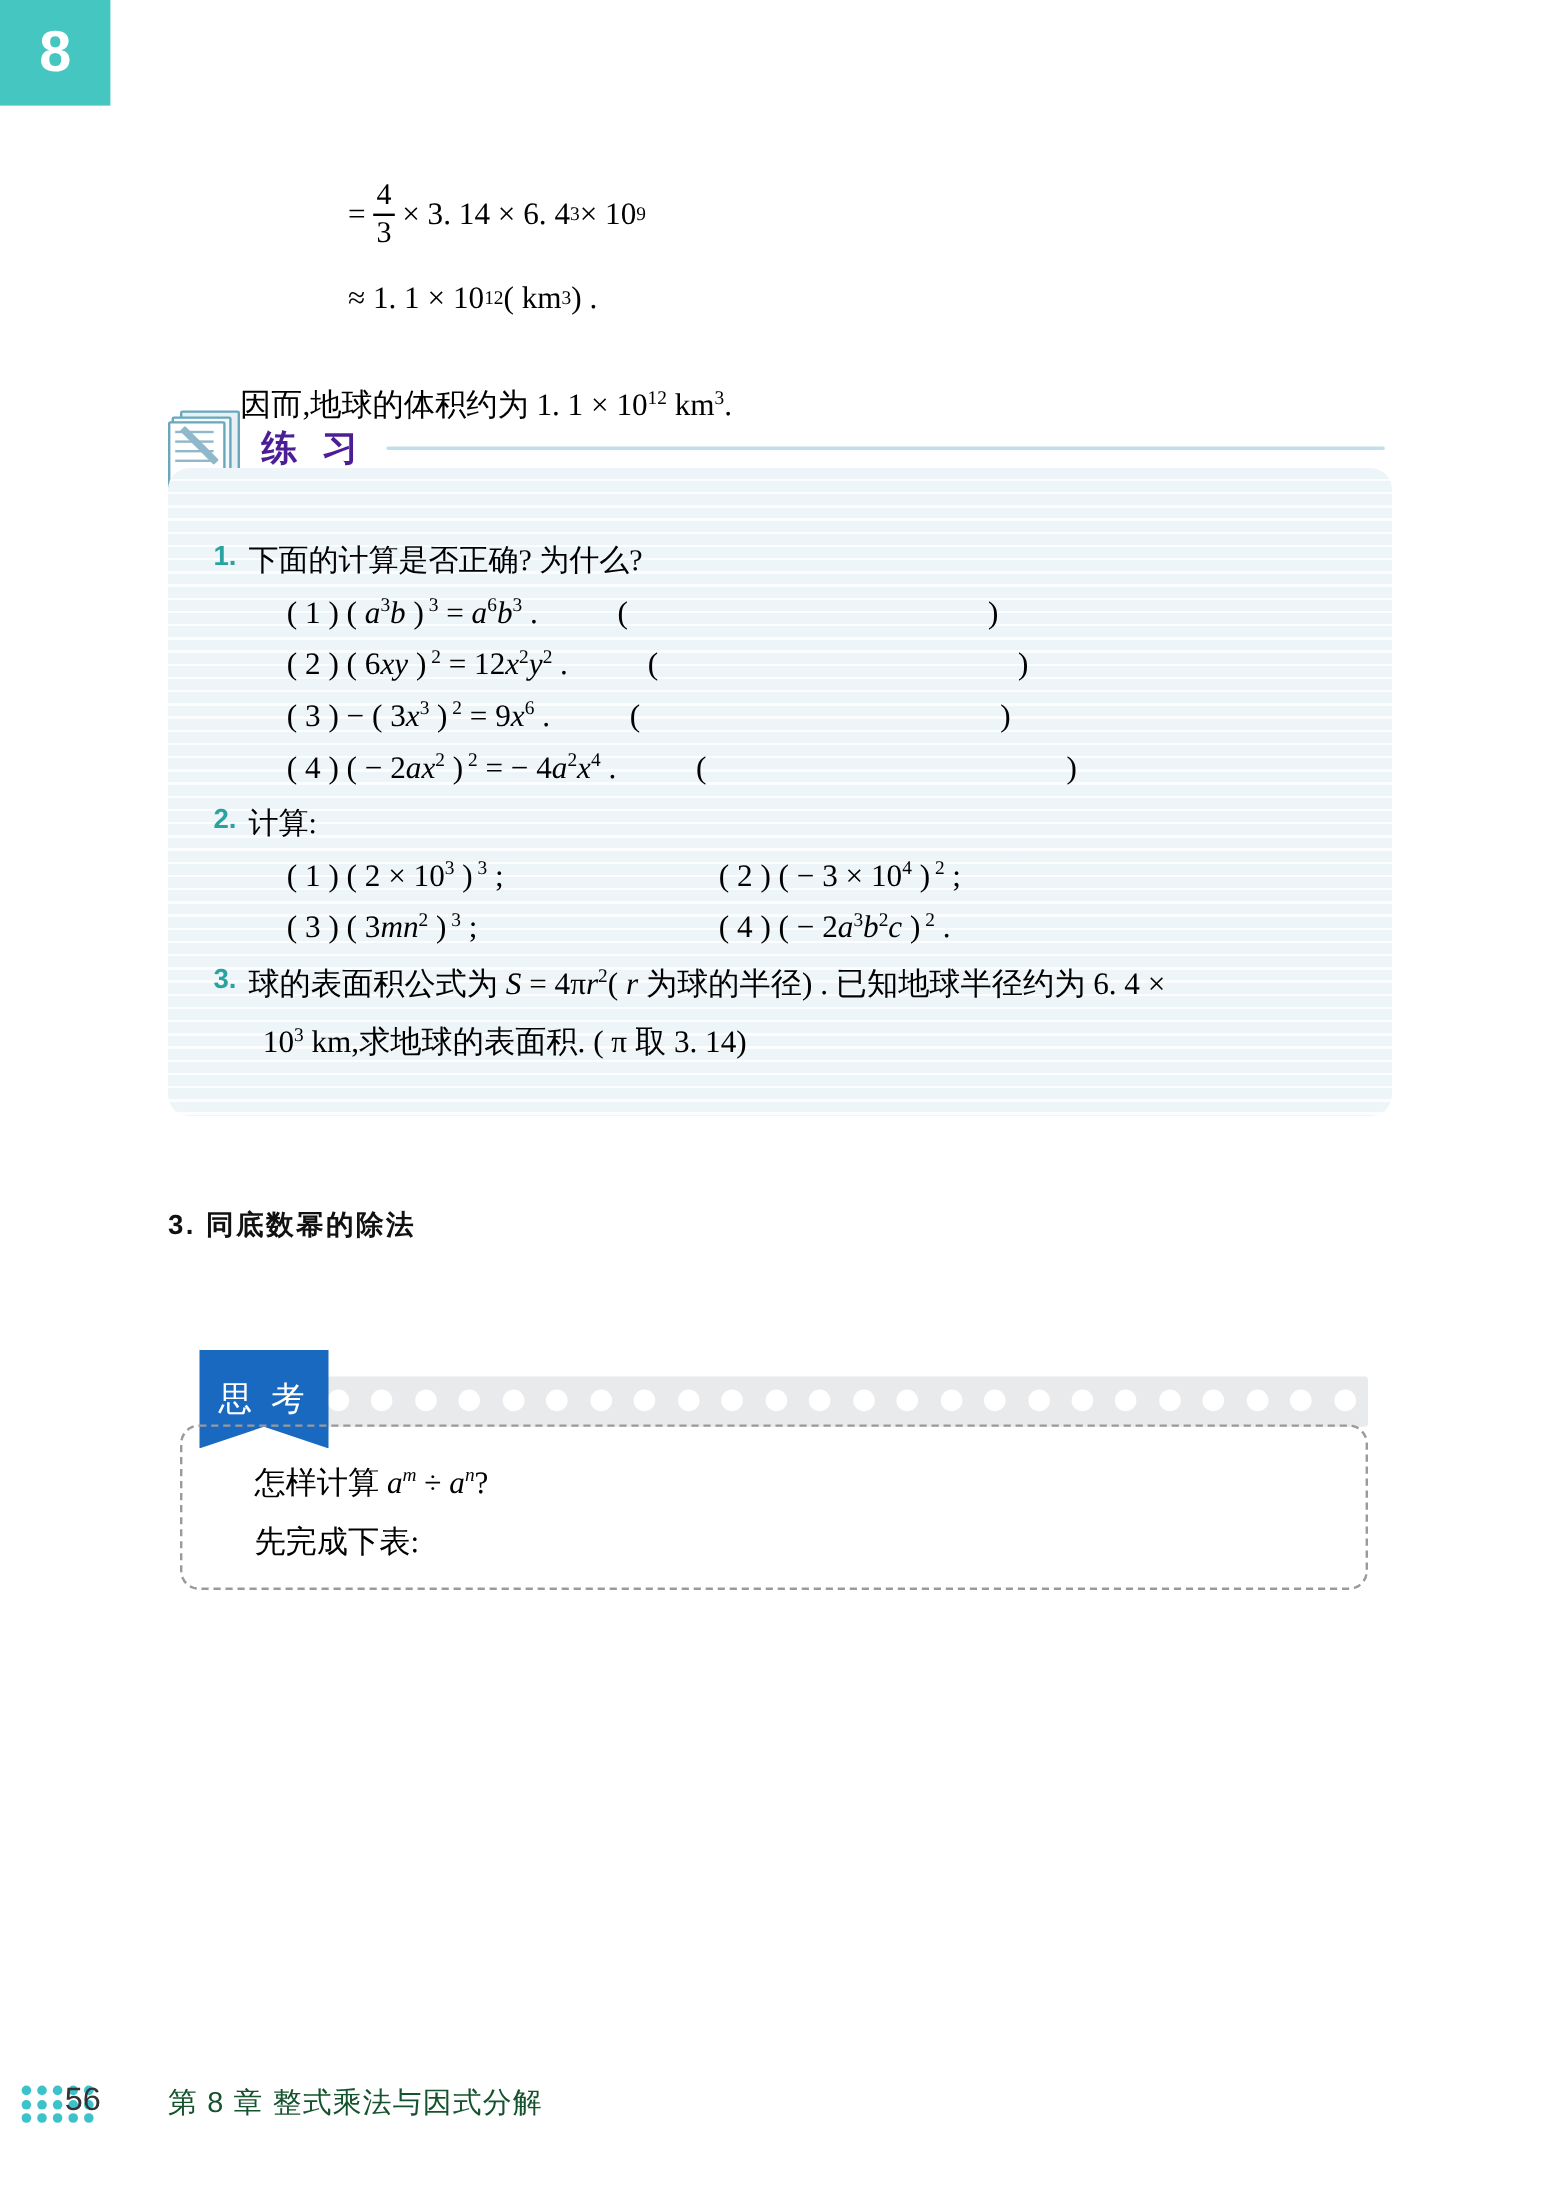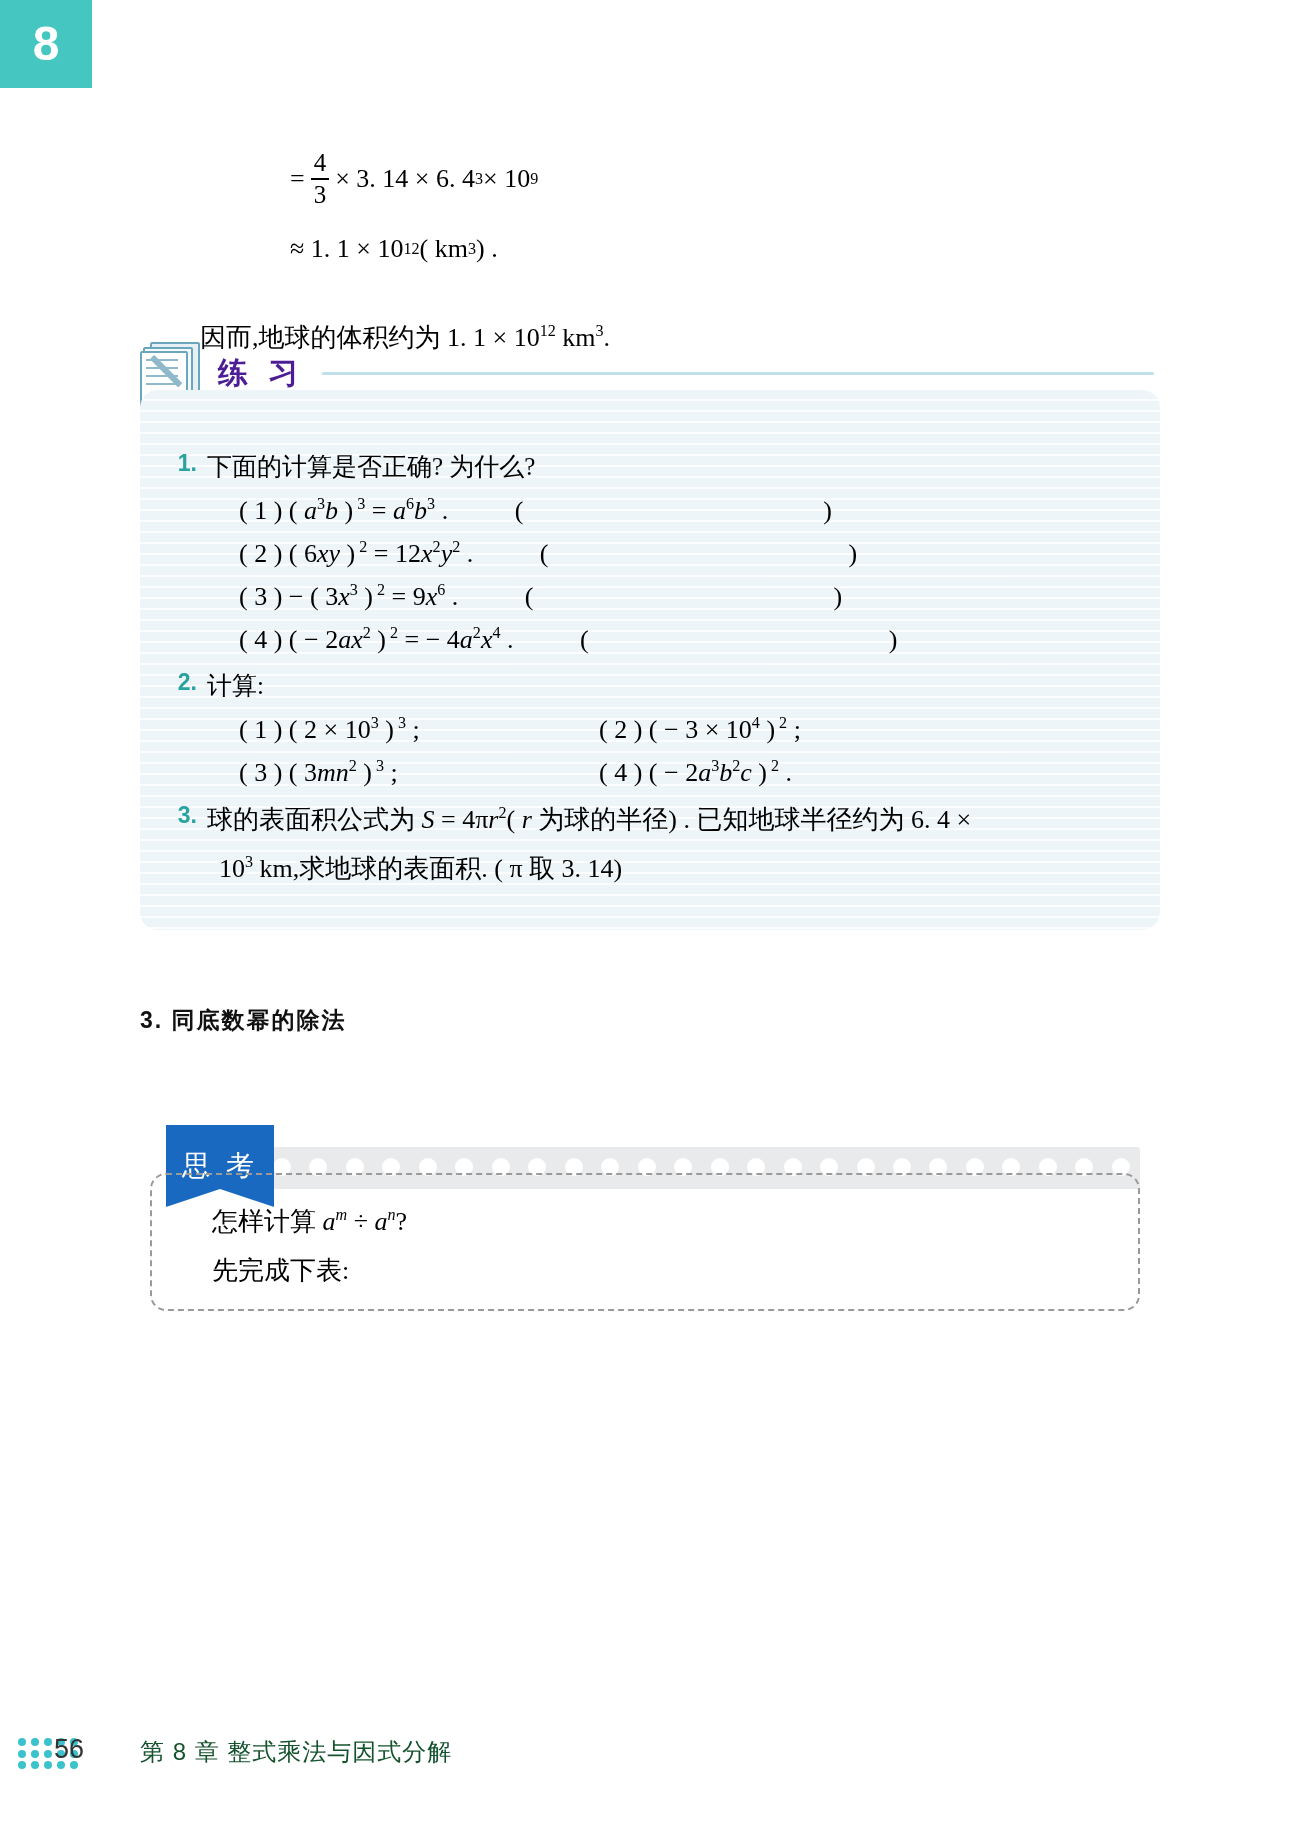--- a/index.html
+++ b/index.html
@@ -271,21 +271,21 @@
     position: absolute;
     left: 86px;
     top: 0;
     width: 22px;
     height: 16px;
     background: #11407a;
   }
   .think-box {
     position: absolute;
     left: 0;
-    top: 48px;
+    top: 62px;
     width: 990px;
     height: 138px;
     border: 2px dashed #9a9a9a;
     border-radius: 16px;
     box-sizing: border-box;
   }
   .think-text {
     position: absolute;
     left: 60px;
     top: 22px;

